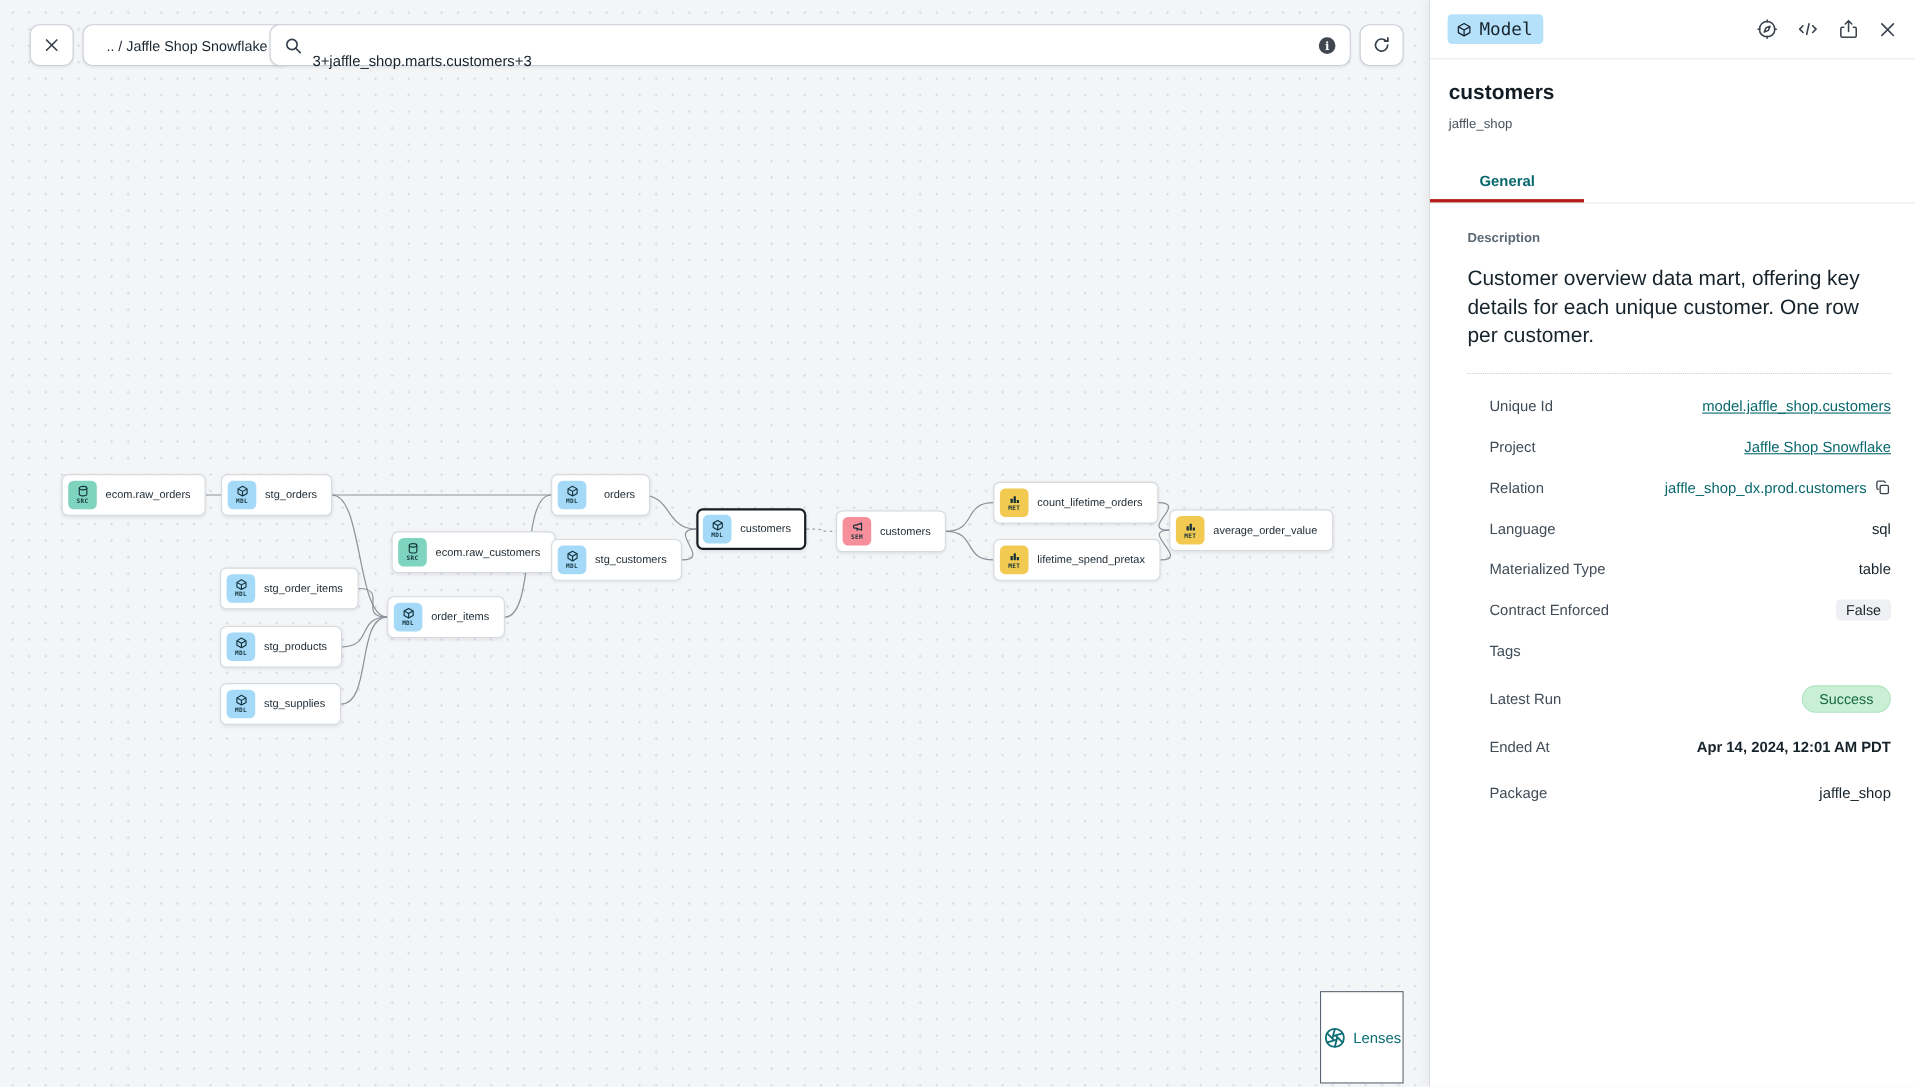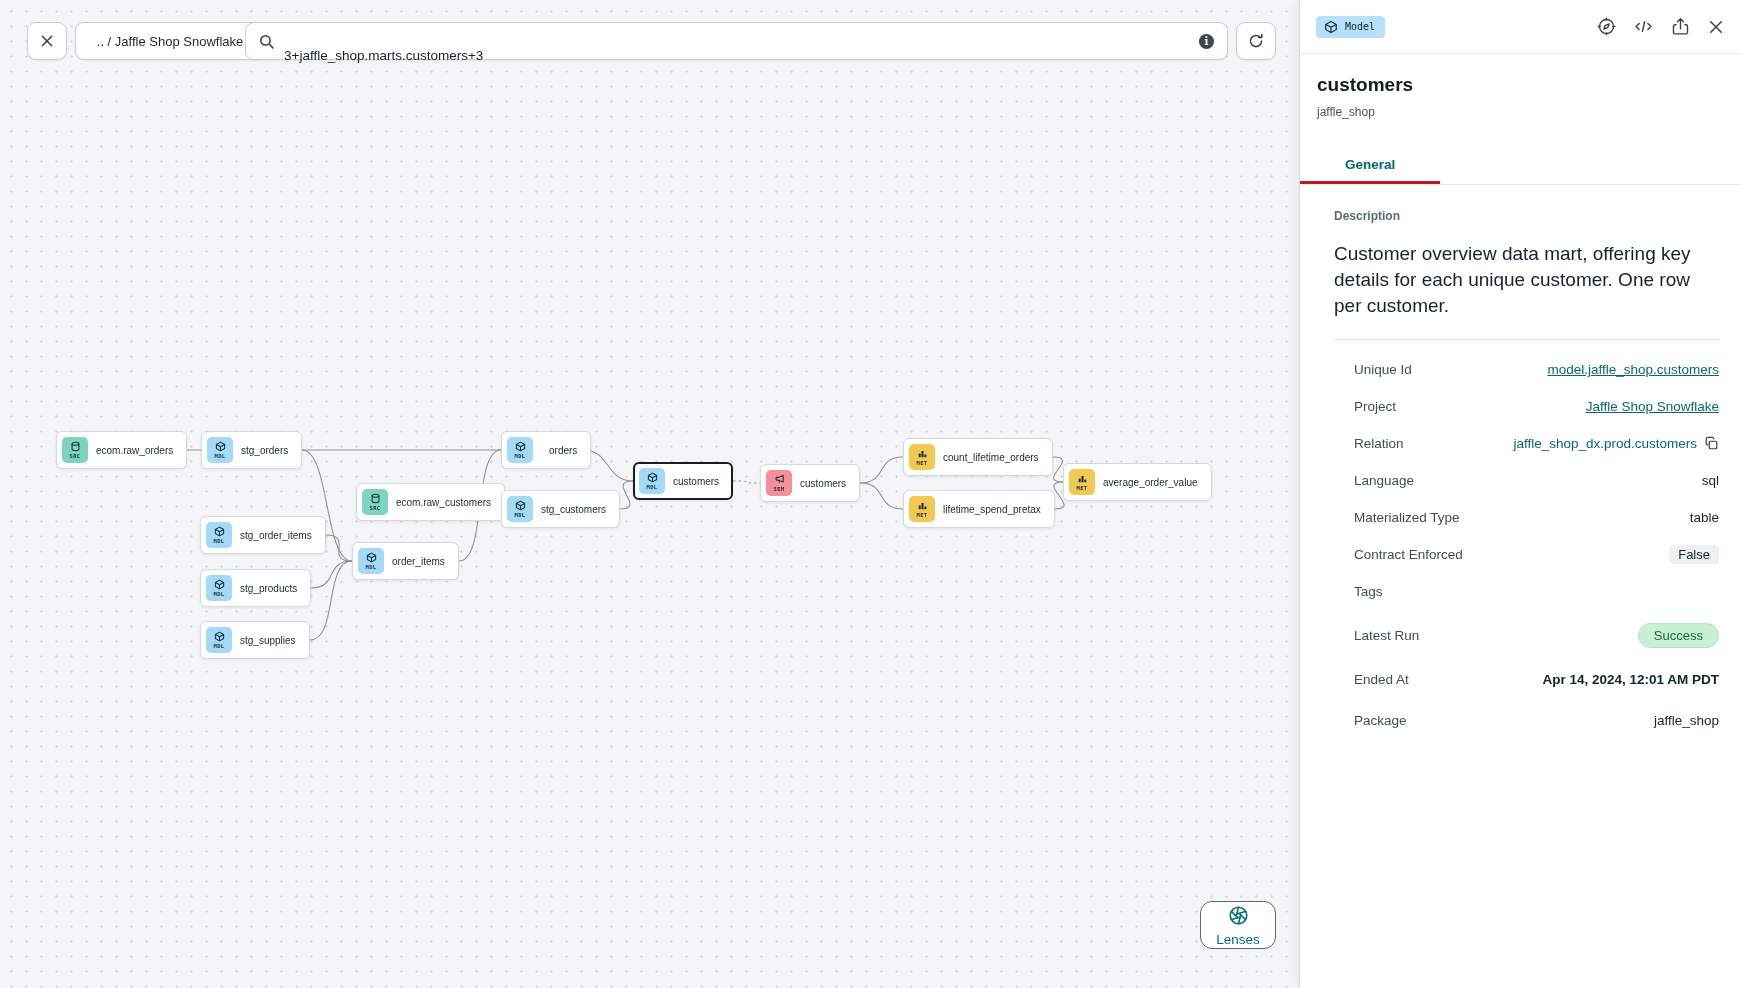--- a/index.html
+++ b/index.html
@@ -53,40 +53,40 @@
     color:#14323a;
   }
   .badge svg { width:11px; height:11px; display:block; }
   .badge .kind {
     font-family:"DejaVu Sans Mono", monospace; font-size:5.5px; font-weight:700;
     letter-spacing:.3px; line-height:6px; margin-top:1px;
   }
 
   
   .lenses-btn {
-    position:absolute; left:1200px; top:901px; width:76px; height:48px; z-index:5;
-    background:#fff; border:1px solid #5d6570; border-radius:12px;
-    display:flex; flex-direction:column; align-items:center; justify-content:center; gap:5px;
+    position:absolute; left:1200px; top:901px; width:76px; height:84px; z-index:5;
+    background:#fff; border:1px solid #5d6570; border-radius:0;
+    display:flex; align-items:center; justify-content:center; gap:5px;
     color:#0b6e74; cursor:pointer;
   }
   .lenses-btn .lbl { font-size:13.5px; color:#0b6e74; }
 
   
   .panel {
     position:absolute; left:1299px; top:0; width:442px; height:988px; z-index:6;
     background:#fff; border-left:1px solid #d9dde2; box-shadow:-4px 0 10px rgba(0,0,0,.05);
     color:#16232b;
   }
   .panel-header {
     height:54px; display:flex; align-items:center; padding:0 16px;
     border-bottom:1px solid #e8eaee;
   }
   .model-badge {
     display:flex; align-items:center; gap:7px; background:#b6e1fb; color:#16232b;
-    font-family:"DejaVu Sans Mono", monospace; font-size:10px;
+    font-family:"DejaVu Sans Mono", monospace; font-size:16px;
     padding:4px 10px 4px 8px; border-radius:4px;
   }
   .ph-spacer { flex:1; }
   .ph-icons { display:flex; align-items:center; gap:16px; color:#39424d; }
   .ph-icons .icon { cursor:pointer; }
   .panel-title-wrap { padding:20px 22px 0 17px; }
   .panel-title { font-size:19px; font-weight:700; color:#111c24; }
   .panel-subtitle { margin-top:9px; font-size:12px; color:#49525c; }
   .tabs { margin-top:26px; border-bottom:1px solid #e8eaee; }
   .tab {

